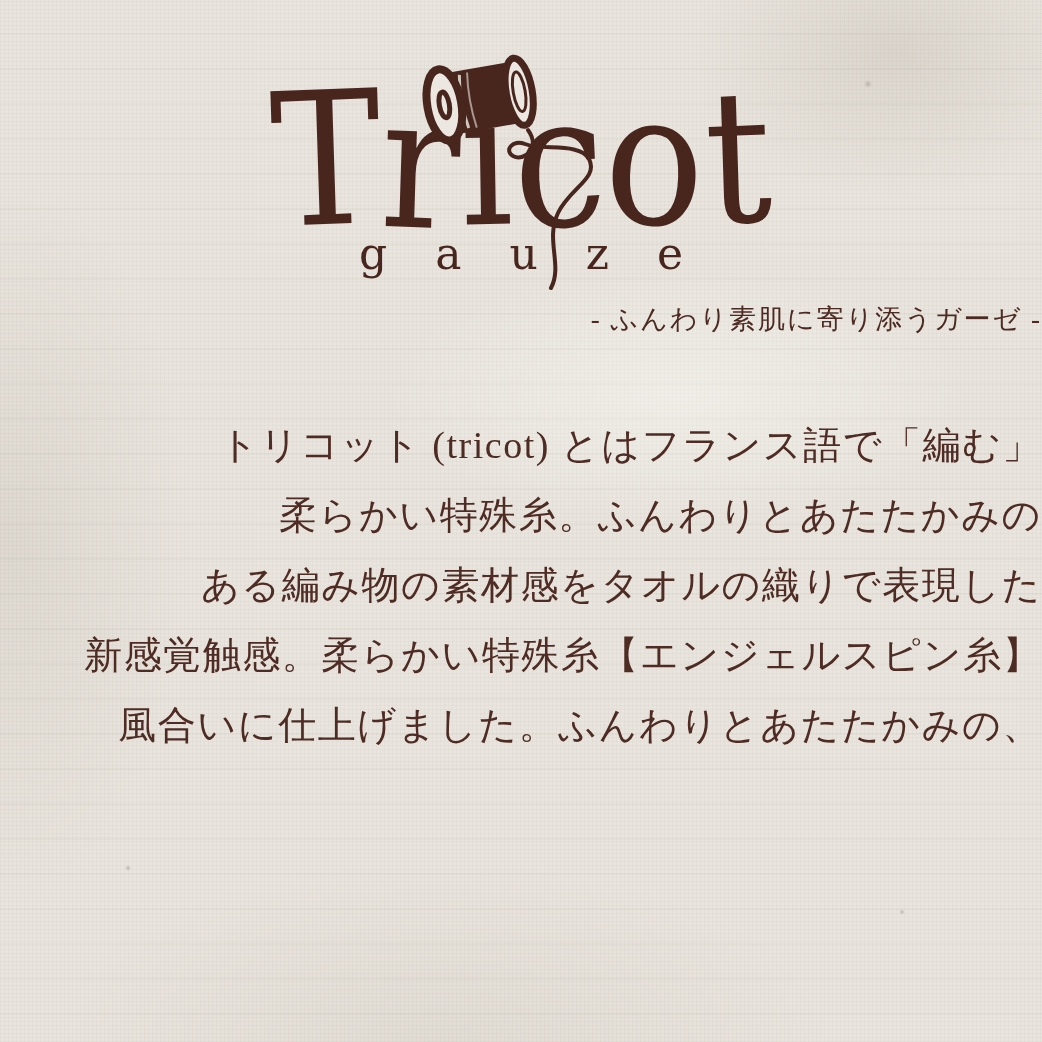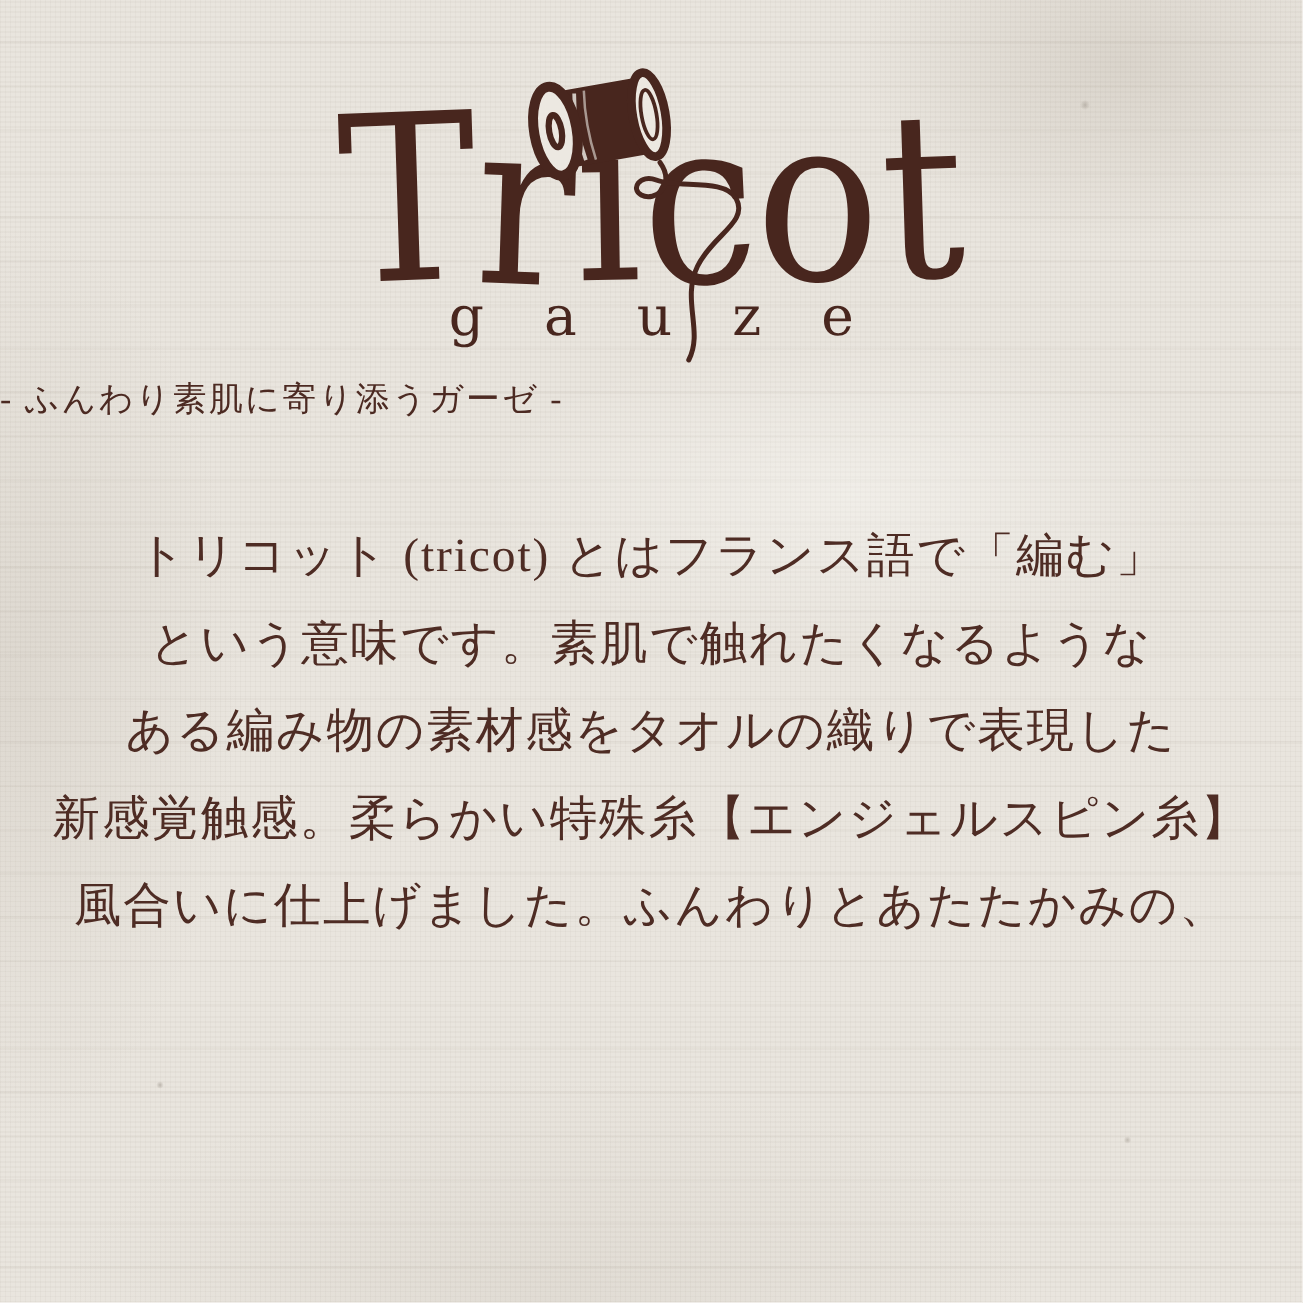--- a/index.html
+++ b/index.html
@@ -52,31 +52,31 @@
     font-family:"DejaVu Serif","Liberation Serif",serif;
     font-size:44px; line-height:1.2;
     color:#48261e;
     letter-spacing:48px;
     transform:translateX(24px);
     white-space:nowrap;
   }
 
   .logo-tagline{
     position:absolute; top:301px; left:0; right:0;
-    text-align:left;
+    text-align:right;
     font-size:27px; line-height:1.35;
     letter-spacing:2px;
     color:#4c2a22;
     white-space:nowrap;
   }
 
   
   .description{
     position:absolute; top:410px; left:0; right:0;
-    text-align:center;
+    text-align:right;
     color:#4e2c24;
   }
   .description-line{
     font-size:38px;
     line-height:70px;
     letter-spacing:1.5px;
     white-space:nowrap;
   }
 </style>
 </head>
@@ -100,19 +100,19 @@
              C134 121 172 112 181 129 C191 148 162 158 150 183
              C137 210 155 235 143 258" fill="none" stroke="#48261e" stroke-width="4" stroke-linecap="round"></path>
   </svg>
 
   <div class="logo-subtitle">gauze</div>
 
   <div class="logo-tagline">- ふんわり素肌に寄り添うガーゼ -</div>
 
   <div class="description">
     <div class="description-line">トリコット (tricot) とはフランス語で「編む」</div>
-    <div class="description-line">という意味です。素肌で触れたくなるような</div>
+    <div class="description-line">柔らかい特殊糸。ふんわりとあたたかみの</div>
     <div class="description-line">ある編み物の素材感をタオルの織りで表現した</div>
     <div class="description-line">新感覚触感。柔らかい特殊糸【エンジェルスピン糸】</div>
     <div class="description-line">風合いに仕上げました。ふんわりとあたたかみの、</div>
   </div>
 
 </div>
 
 </body></html>

